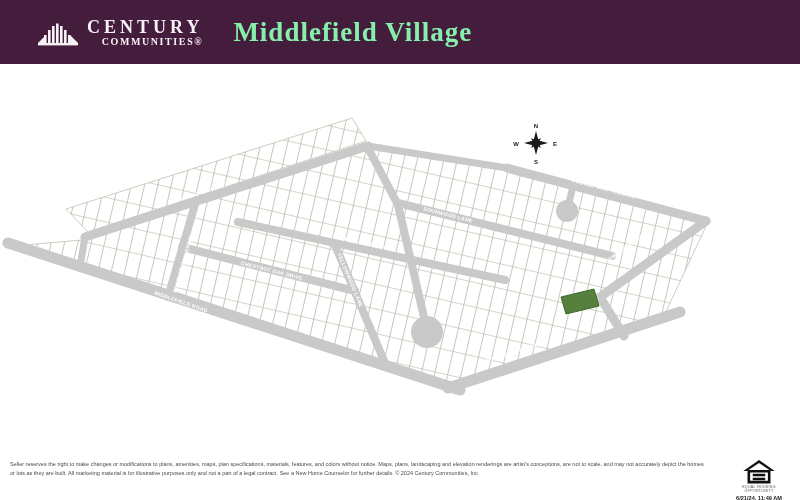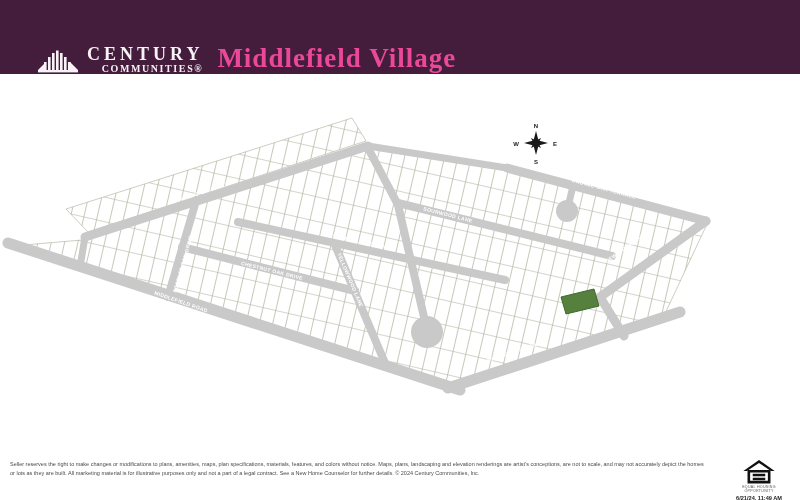--- a/index.html
+++ b/index.html
@@ -1,30 +1,30 @@
 <!DOCTYPE html>
 <html><head>
 <meta charset="utf-8">
 <style>
   * { margin:0; padding:0; box-sizing:border-box; }
   html,body { width:800px; height:500px; }
   body { font-family:"Liberation Sans", sans-serif; background:#ffffff; position:relative; overflow:hidden; }
 
   .header {
-    position:absolute; top:0; left:0; width:800px; height:74px;
-    background:#451d3c; display:flex; align-items:flex-end; padding-left:36px;
+    position:absolute; top:0; left:0; width:800px; height:64px;
+    background:#451d3c; display:flex; align-items:center; padding-left:36px;
     z-index:30;
   }
   .brand { display:flex; align-items:center; }
   .brand-icon { width:44px; height:30px; margin-right:7px; }
   .brand-words { color:#f7f2f6; font-family:"Liberation Serif", serif; }
   .brand-name { font-size:18px; font-weight:bold; letter-spacing:4px; line-height:1; }
   .brand-sub  { font-size:10px; font-weight:bold; letter-spacing:1.6px; line-height:1; margin-top:1px; text-align:right; }
   .title {
-    margin-left:14px; color:#ec4899; font-family:"Liberation Serif", serif;
+    margin-left:30px; color:#86efac; font-family:"Liberation Serif", serif;
     font-size:27px; font-weight:bold; letter-spacing:1px;
   }
 
   .map-area { position:absolute; top:0; left:0; width:800px; height:500px; z-index:10; }
   .plat-svg { position:absolute; top:0; left:0; }
 
   .street-label {
     position:absolute; z-index:20;
     font:700 5px/1 "Liberation Sans", sans-serif;
     color:#ffffff; letter-spacing:0.4px; white-space:nowrap;

